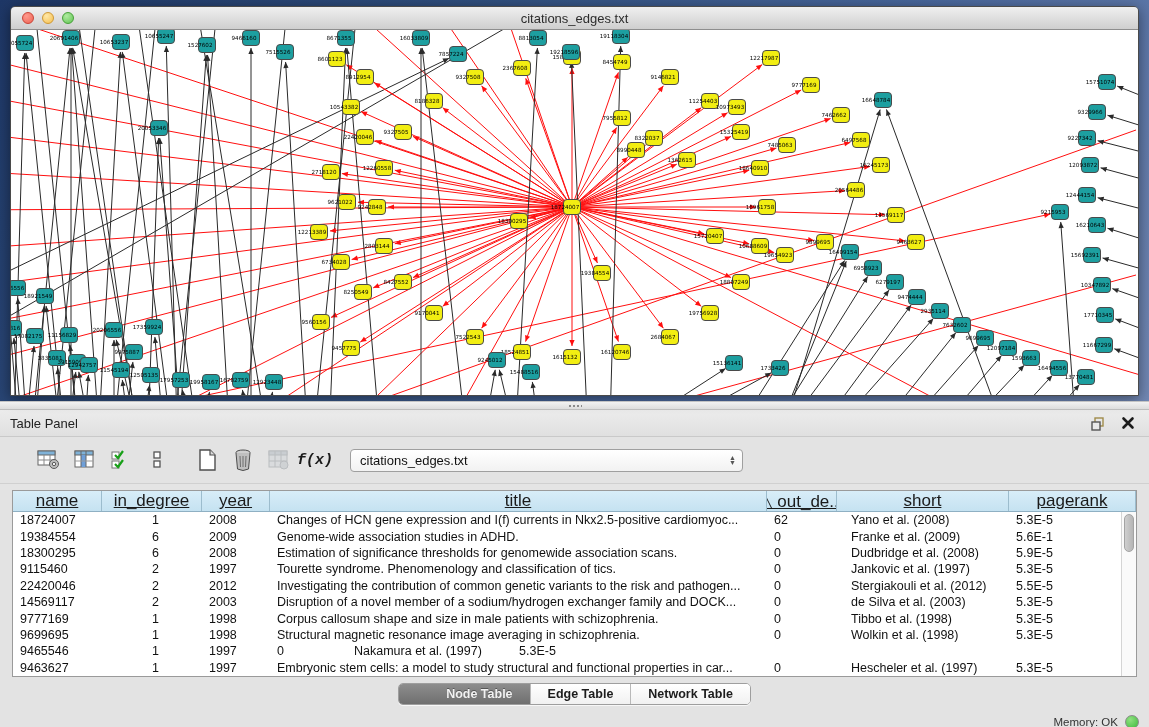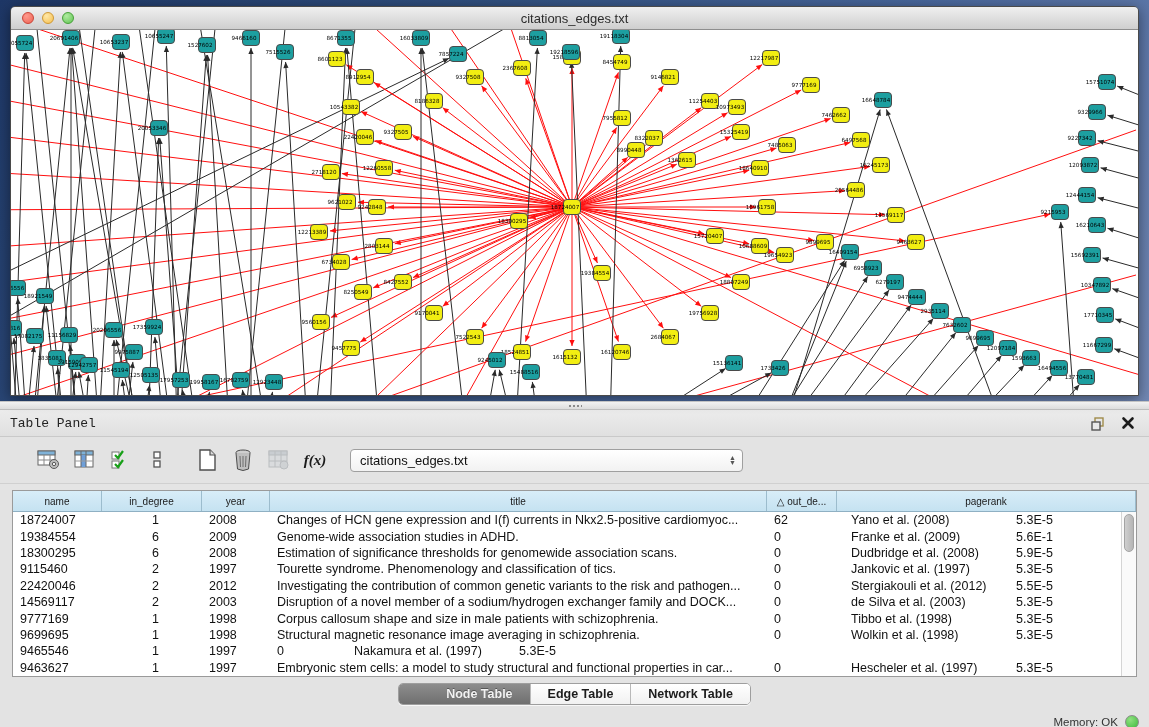--- a/index.html
+++ b/index.html
@@ -22,36 +22,36 @@
   .canvas svg { display:block; }
 
   
   .divider { height:9px; background:linear-gradient(#f2f2f2,#dddddd); border-top:1px solid #c4c4c4; border-bottom:1px solid #bdbdbd; position:relative; cursor:row-resize; }
   .grip { position:absolute; left:50%; top:2px; width:14px; height:5px; transform:translateX(-50%);
     background:radial-gradient(circle,#8a8a8a 1px,transparent 1.2px); background-size:4px 4px; }
 
   
   .panel-header { height:27px; background:linear-gradient(#ececec,#e0e0e0); border-bottom:1px solid #c9c9c9;
     display:flex; align-items:center; padding:0 10px; }
-  .panel-title { font-size:13px; color:#222;font-family:Liberation Mono, monospace; }
+  .panel-title { font-size:13px; color:#222; }
   .panel-header .spacer { flex:1; }
   .hdr-icon { width:22px; height:18px; display:flex; align-items:center; justify-content:center; cursor:pointer; margin-left:8px; }
 
   .toolbar { height:47px; background:#e3e3e3; display:flex; align-items:center; padding:0 0 0 34px; border-bottom:1px solid #d0d0d0; }
   .tb-icon { width:30px; height:28px; margin-right:6px; display:flex; align-items:center; justify-content:center; cursor:pointer; border-radius:4px; }
   .tb-icon.disabled { opacity:.45; cursor:default; }
-  .fx { font-family:Liberation Serif, serif; font-style:italic; font-size:15px; color:#1a1a1a; font-weight:bold; }
+  .fx { font-family:Liberation Mono, monospace; font-style:italic; font-size:15px; color:#1a1a1a; font-weight:bold; }
   .combo { width:393px; height:23px; margin-left:14px; background:linear-gradient(#ffffff,#f2f2f2); border:1px solid #9f9f9f;
     border-radius:4px; display:flex; align-items:center; padding:0 6px 0 9px; font-size:13px; color:#111; cursor:pointer; }
   .combo .ctext { flex:1; overflow:hidden; white-space:nowrap; }
   .stepper { display:flex; flex-direction:column; align-items:center; line-height:5px; font-size:7px; color:#555; padding-left:6px; }
 
   .table-wrap { margin:6px 12px 0 12px; height:187px; background:#fff; border:1px solid #9a9a9a; display:flex; flex-direction:column; overflow:hidden; }
   .thead { display:flex; height:21px; background:linear-gradient(#d8edf8,#c5e2f1); border-bottom:1px solid #8fb0c3; flex:none; }
-  .th { font-size:10px; color:#1a1a1a; display:flex; align-items:center; justify-content:center; border-right:1px solid #9cbccd; cursor:pointer; overflow:hidden; white-space:nowrap; }
+  .th { font-size:17px; color:#1a1a1a; display:flex; align-items:center; justify-content:center; border-right:1px solid #9cbccd; cursor:pointer; overflow:hidden; white-space:nowrap;text-decoration:underline; }
   .tbody { flex:1; display:flex; }
   .rows { flex:1; }
   .tr { display:flex; height:16.4px; align-items:center; cursor:default; }
   .td { font-size:12.5px; color:#111; padding-left:7px; overflow:hidden; white-space:nowrap; }
   .c0{width:89px;} .c1{width:100px;text-align:center;} .c2{width:68px;} .c3{width:497px;} .c4{width:70px;} .c5{width:172px;} .c6{flex:1;}
   .td.c5 { padding-left:14px; }
   .vscroll { width:15px; background:#fafafa; border-left:1px solid #d5d5d5; position:relative; flex:none; }
   .vthumb { position:absolute; top:2px; left:2px; width:10px; height:38px; background:linear-gradient(90deg,#cfcfcf,#b5b5b5); border-radius:6px; border:1px solid #a3a3a3; cursor:pointer; }
 
   .tabs-row { height:34px; display:flex; align-items:center; justify-content:center; }
@@ -691,20 +691,21 @@
 </div>
 
 <div style="background:#e3e3e3; padding-bottom:0;">
   <div class="table-wrap">
     <div class="thead" id="thead">
         <div class="th c0">name</div>
         <div class="th c1">in_degree</div>
         <div class="th c2">year</div>
         <div class="th c3">title</div>
         <div class="th c4">△ out_de...</div>
+        <div class="th c5">short</div>
         <div class="th c6">pagerank</div>
       </div>
     <div class="tbody">
       <div class="rows" id="rows">
           <div class="tr">
             <div class="td c0">18724007</div>
             <div class="td c1">1</div>
             <div class="td c2">2008</div>
             <div class="td c3">Changes of HCN gene expression and I(f) currents in Nkx2.5-positive cardiomyoc...</div>
             <div class="td c4">62</div>

